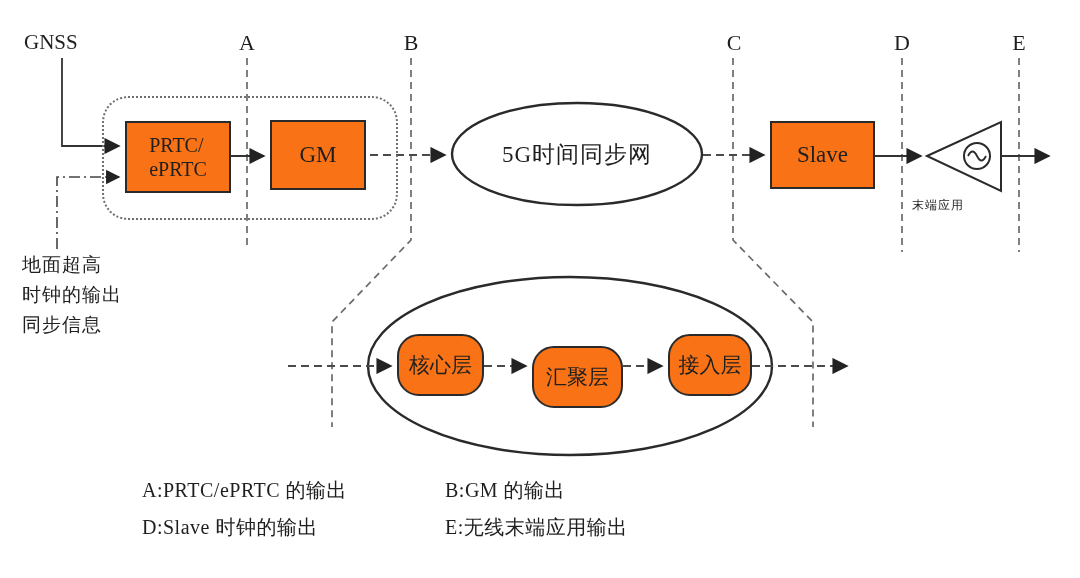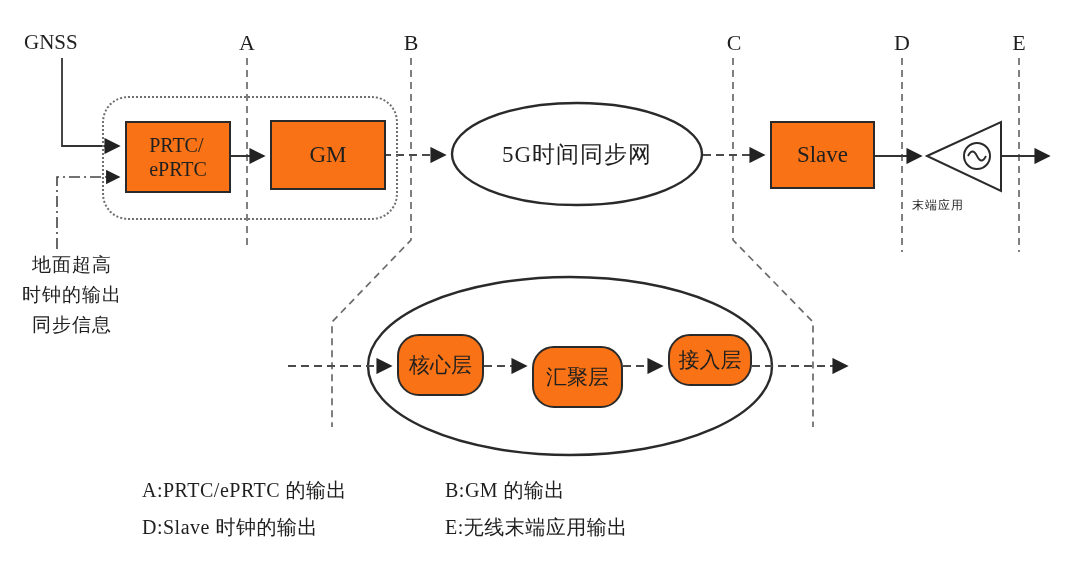--- a/index.html
+++ b/index.html
@@ -85,45 +85,45 @@
 
   <div class="dotted-group" style="left:102px;top:96px;width:296px;height:124px;"></div>
 
   <div class="box" style="left:125px;top:121px;width:106px;height:72px;font-size:20px;line-height:24px;">
     <div>
       <div>PRTC/</div>
       <div>ePRTC</div>
     </div>
   </div>
 
-  <div class="box" style="left:270px;top:120px;width:116px;height:70px;font-size:23px;">
+  <div class="box" style="left:270px;top:120px;width:96px;height:70px;font-size:23px;">
     <span>GM</span>
   </div>
 
   <div class="ellipse-label" style="left:452px;top:104px;width:250px;height:100px;font-size:23px;letter-spacing:1px;">5G时间同步网</div>
 
   <div class="box" style="left:770px;top:121px;width:105px;height:68px;font-size:23px;">
     <span>Slave</span>
   </div>
 
   <div class="lbl" style="left:912px;top:197px;font-size:12px;letter-spacing:1px;">末端应用</div>
 
-  <div class="ground-info" style="left:22px;top:250px;text-align:center;">
+  <div class="ground-info" style="left:22px;top:250px;">
     <div>地面超高</div>
     <div>时钟的输出</div>
     <div>同步信息</div>
   </div>
 
   <div class="box rounded" style="left:397px;top:334px;width:87px;height:62px;font-size:21px;">
     <span>核心层</span>
   </div>
   <div class="box rounded" style="left:532px;top:334px;width:91px;height:62px;font-size:21px;margin-top:12px;">
     <span>汇聚层</span>
   </div>
-  <div class="box rounded" style="left:668px;top:334px;width:84px;height:52px;font-size:21px;font-family:Liberation Serif, serif;">
+  <div class="box rounded" style="left:668px;top:334px;width:84px;height:62px;font-size:21px;font-family:Liberation Serif, serif;">
     <span>接入层</span>
   </div>
 
   <div class="legend-item" style="left:142px;top:477px;">A:PRTC/ePRTC 的输出</div>
   <div class="legend-item" style="left:445px;top:477px;">B:GM 的输出</div>
   <div class="legend-item" style="left:142px;top:514px;">D:Slave 时钟的输出</div>
   <div class="legend-item" style="left:445px;top:514px;">E:无线末端应用输出</div>
 
 </div>
 

